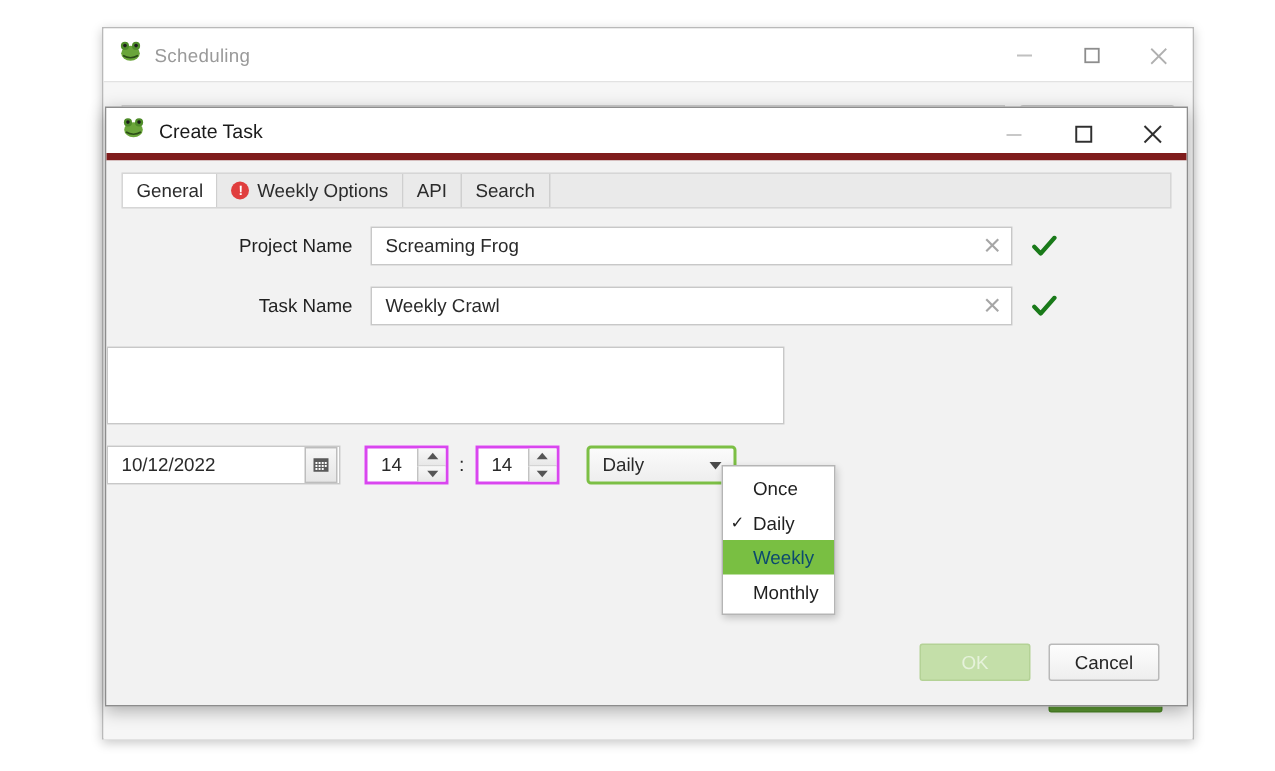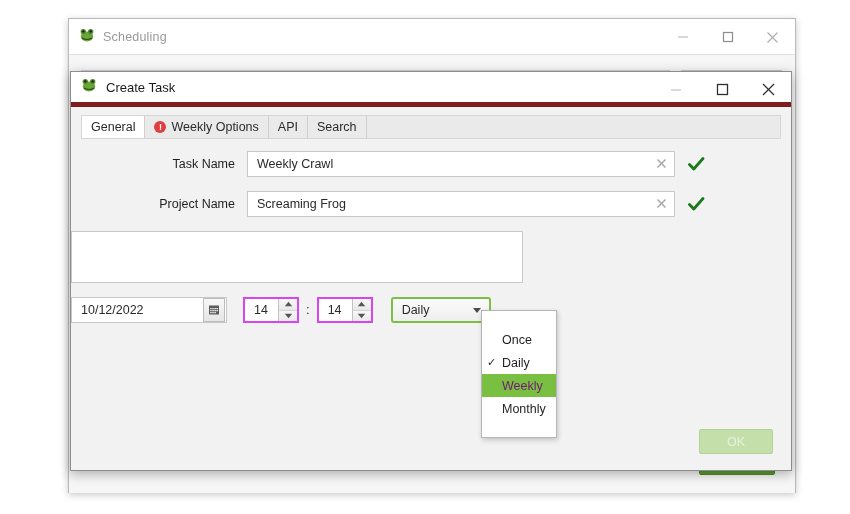--- a/index.html
+++ b/index.html
@@ -156,27 +156,27 @@
     padding: 0 8px 0 9px; font-size: 12.5px; color: #2a2a2a;
   }
   .caret { width:0; height:0; border-left:4.5px solid transparent; border-right:4.5px solid transparent; border-top:5px solid #4a4a4a; }
 
   
   .dropdown {
     position: absolute; left: 481px; top: 310px;
     width: 76px;
     background: #ffffff; border: 1px solid #b5b5b5;
     box-shadow: 1px 2px 5px rgba(0,0,0,0.20);
-    padding: 17px 0; z-index: 40;
+    padding: 3px 0; z-index: 40;
   }
   .dd-item {
     height: 23px; display: flex; align-items: center;
     font-size: 12.5px; color: #1f1f1f; padding-left: 20px; position: relative;
   }
-  .dd-item.selected { background: #79bf42; color: #701a75; }
+  .dd-item.selected { background: #79bf42; color: #0c4a6e; }
   .dd-check { position: absolute; left: 5px; font-size: 11px; color: #1f1f1f; }
 
   
   .dlg-footer { position: absolute; right: 18px; bottom: 16px; display: flex; gap: 12px; }
   .btn {
     width: 74px; height: 25px; border-radius: 2px;
     display: flex; align-items: center; justify-content: center;
     font-size: 12.5px;
   }
   .btn.ok-disabled { background: #c4dfa9; border: 1px solid #b4d296; color: #e6f2db; }
@@ -284,44 +284,44 @@
           <span>API</span>
         </div>
         <div class="tab">
           <span>Search</span>
         </div>
       </div>
 
       <div class="form">
 
         <div class="row">
-          <div class="lbl">Task Name</div>
+          <div class="lbl">Project Name</div>
           <div class="field-wrap">
             <div class="textfield">
-              <span class="val">Weekly Crawl</span>
+              <span class="val">Screaming Frog</span>
               <span class="clear-x">
                 <svg width="11" height="11" viewBox="0 0 11 11">
                     <line x1="1.5" y1="1.5" x2="9.5" y2="9.5" stroke="#a6a6a6" stroke-width="1.4"></line>
                     <line x1="9.5" y1="1.5" x2="1.5" y2="9.5" stroke="#a6a6a6" stroke-width="1.4"></line>
                   </svg>
               </span>
             </div>
             <span class="check">
               <svg width="17" height="15" viewBox="0 0 17 15">
                   <path d="M1.5 7.5 L5.8 12 L15 1.5" stroke="#1a7a1a" stroke-width="2.8" fill="none" stroke-linecap="round" stroke-linejoin="round"></path>
                 </svg>
             </span>
           </div>
         </div>
 
         <div class="row">
-          <div class="lbl">Project Name</div>
+          <div class="lbl">Task Name</div>
           <div class="field-wrap">
             <div class="textfield">
-              <span class="val">Screaming Frog</span>
+              <span class="val">Weekly Crawl</span>
               <span class="clear-x">
                 <svg width="11" height="11" viewBox="0 0 11 11">
                     <line x1="1.5" y1="1.5" x2="9.5" y2="9.5" stroke="#a6a6a6" stroke-width="1.4"></line>
                     <line x1="9.5" y1="1.5" x2="1.5" y2="9.5" stroke="#a6a6a6" stroke-width="1.4"></line>
                   </svg>
               </span>
             </div>
             <span class="check">
               <svg width="17" height="15" viewBox="0 0 17 15">
                   <path d="M1.5 7.5 L5.8 12 L15 1.5" stroke="#1a7a1a" stroke-width="2.8" fill="none" stroke-linecap="round" stroke-linejoin="round"></path>
@@ -397,20 +397,21 @@
               <span>Daily</span>
               <span class="caret"></span>
             </div>
 
           </div>
         </div>
       </div>
 
       <div class="dlg-footer">
         <div class="btn ok-disabled">OK</div>
+        <div class="btn cancel">Cancel</div>
       </div>
     </div>
   </div>
 
   <div class="dropdown">
     <div class="dd-item">
       <span>Once</span>
     </div>
     <div class="dd-item">
       <span class="dd-check">✓</span>

